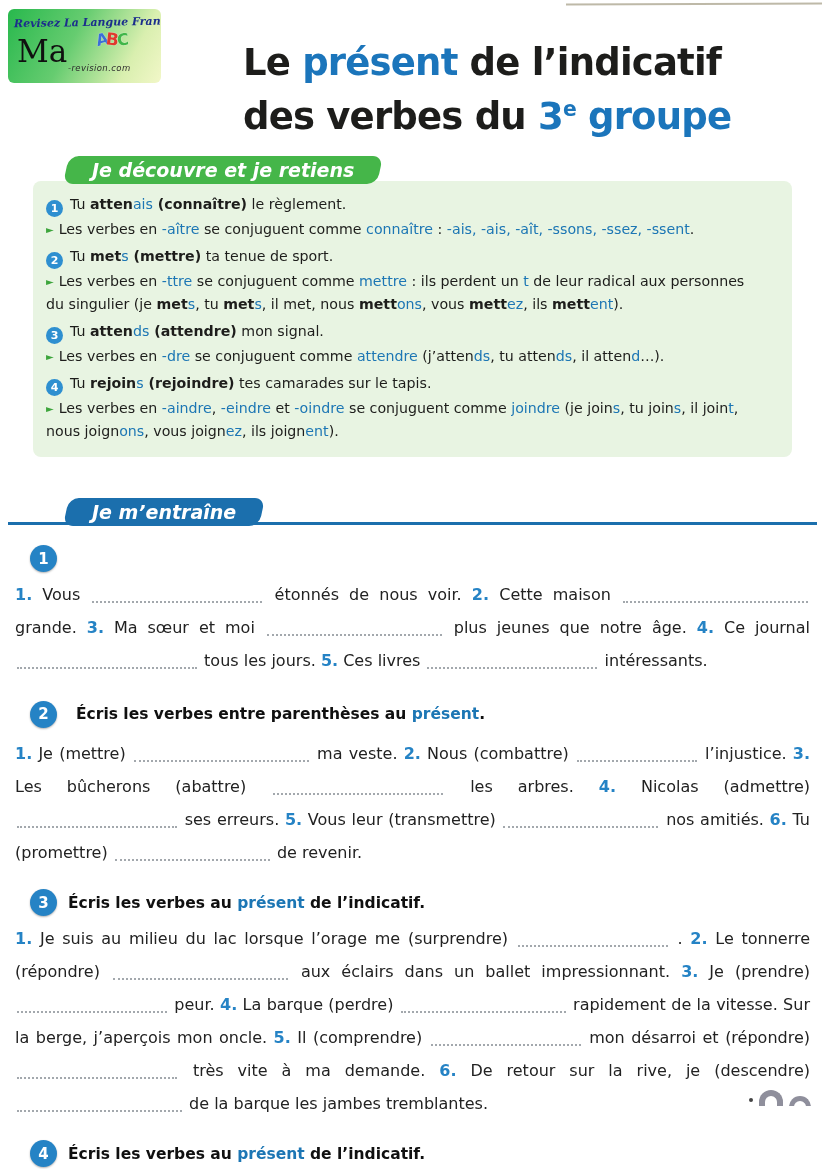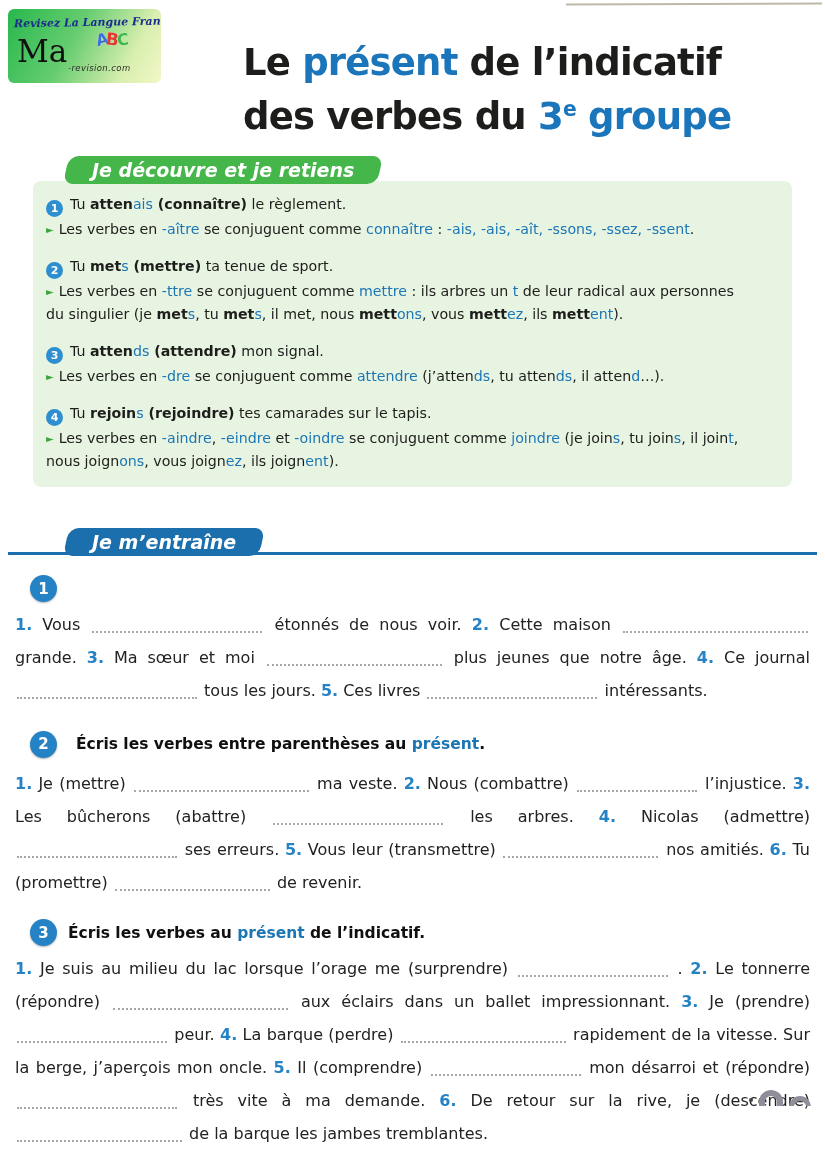--- a/index.html
+++ b/index.html
@@ -52,21 +52,21 @@
   
   .banner{display:inline-block;padding:3px 26px;transform:skewX(-12deg);border-radius:10px;}
   .banner>span{display:inline-block;transform:skewX(12deg);font-style:italic;font-weight:bold;color:#fff;font-size:19px;white-space:nowrap;}
   .banner-green{background:var(--green);margin-left:66px;}
   .banner-blue{background:var(--banner-blue);position:absolute;left:66px;bottom:-1px;}
 
   
   .discover{margin-top:16px;}
   .rules-box{margin:-3px 33px 0 33px;background:var(--green-bg);border-radius:8px;padding:13px 16px 15px 13px;}
   .rule-line{font-size:14.2px;line-height:21px;margin-top:2px;}
-  .rule-line.new-rule{margin-top:16px;}
+  .rule-line.new-rule{margin-top:6px;}
   .rule-line.new-rule:first-child{margin-top:0;}
   .rbadge{display:inline-flex;justify-content:center;align-items:center;width:17px;height:17px;border-radius:50%;
     background:#2e8fd0;color:#fff;font-size:11px;font-weight:bold;margin-right:7px;vertical-align:-3px;}
   .arrow{color:#3da53c;font-size:10px;margin-right:5px;vertical-align:1px;}
   .s.b{font-weight:bold;}
   .s.bl{color:var(--blue);}
   .s.blb{color:var(--blue);font-weight:normal;}
   .s.num{color:var(--badge);font-weight:bold;}
 
   
@@ -103,21 +103,21 @@
 
 <section class="discover">
   <div class="banner banner-green">
     <span>Je découvre et je retiens</span>
   </div>
   <div class="rules-box">
     <div>
         <div class="rule-line new-rule"><span class="rbadge">1</span><span><span class="s ">Tu </span><span class="s b">atten</span><span class="s blb">ais</span><span class="s b"> (connaître)</span><span class="s "> le règlement.</span></span></div>
         <div class="rule-line"><span class="arrow">►</span><span><span class="s ">Les verbes en </span><span class="s blb">-aître</span><span class="s "> se conjuguent comme </span><span class="s blb">connaître</span><span class="s "> : </span><span class="s blb">-ais, -ais, -aît, -ssons, -ssez, -ssent</span><span class="s ">.</span></span></div>
         <div class="rule-line new-rule"><span class="rbadge">2</span><span><span class="s ">Tu </span><span class="s b">met</span><span class="s blb">s</span><span class="s b"> (mettre)</span><span class="s "> ta tenue de sport.</span></span></div>
-        <div class="rule-line"><span class="arrow">►</span><span><span class="s ">Les verbes en </span><span class="s blb">-ttre</span><span class="s "> se conjuguent comme </span><span class="s blb">mettre</span><span class="s "> : ils arbres un </span><span class="s blb">t</span><span class="s "> de leur radical aux personnes</span></span></div>
+        <div class="rule-line"><span class="arrow">►</span><span><span class="s ">Les verbes en </span><span class="s blb">-ttre</span><span class="s "> se conjuguent comme </span><span class="s blb">mettre</span><span class="s "> : ils perdent un </span><span class="s blb">t</span><span class="s "> de leur radical aux personnes</span></span></div>
         <div class="rule-line"><span><span class="s ">du singulier (je </span><span class="s b">met</span><span class="s blb">s</span><span class="s ">, tu </span><span class="s b">met</span><span class="s blb">s</span><span class="s ">, il met, nous </span><span class="s b">mett</span><span class="s blb">ons</span><span class="s ">, vous </span><span class="s b">mett</span><span class="s blb">ez</span><span class="s ">, ils </span><span class="s b">mett</span><span class="s blb">ent</span><span class="s ">).</span></span></div>
         <div class="rule-line new-rule"><span class="rbadge">3</span><span><span class="s ">Tu </span><span class="s b">atten</span><span class="s blb">ds</span><span class="s b"> (attendre)</span><span class="s "> mon signal.</span></span></div>
         <div class="rule-line"><span class="arrow">►</span><span><span class="s ">Les verbes en </span><span class="s blb">-dre</span><span class="s "> se conjuguent comme </span><span class="s blb">attendre</span><span class="s "> (j’atten</span><span class="s blb">ds</span><span class="s ">, tu atten</span><span class="s blb">ds</span><span class="s ">, il atten</span><span class="s blb">d</span><span class="s ">…).</span></span></div>
         <div class="rule-line new-rule"><span class="rbadge">4</span><span><span class="s ">Tu </span><span class="s b">rejoin</span><span class="s blb">s</span><span class="s b"> (rejoindre)</span><span class="s "> tes camarades sur le tapis.</span></span></div>
         <div class="rule-line"><span class="arrow">►</span><span><span class="s ">Les verbes en </span><span class="s blb">-aindre</span><span class="s ">, </span><span class="s blb">-eindre</span><span class="s "> et </span><span class="s blb">-oindre</span><span class="s "> se conjuguent comme </span><span class="s blb">joindre</span><span class="s "> (je join</span><span class="s blb">s</span><span class="s ">, tu join</span><span class="s blb">s</span><span class="s ">, il join</span><span class="s blb">t</span><span class="s ">,</span></span></div>
         <div class="rule-line"><span><span class="s ">nous joign</span><span class="s blb">ons</span><span class="s ">, vous joign</span><span class="s blb">ez</span><span class="s ">, ils joign</span><span class="s blb">ent</span><span class="s ">).</span></span></div>
       </div>
   </div>
 </section>
 

